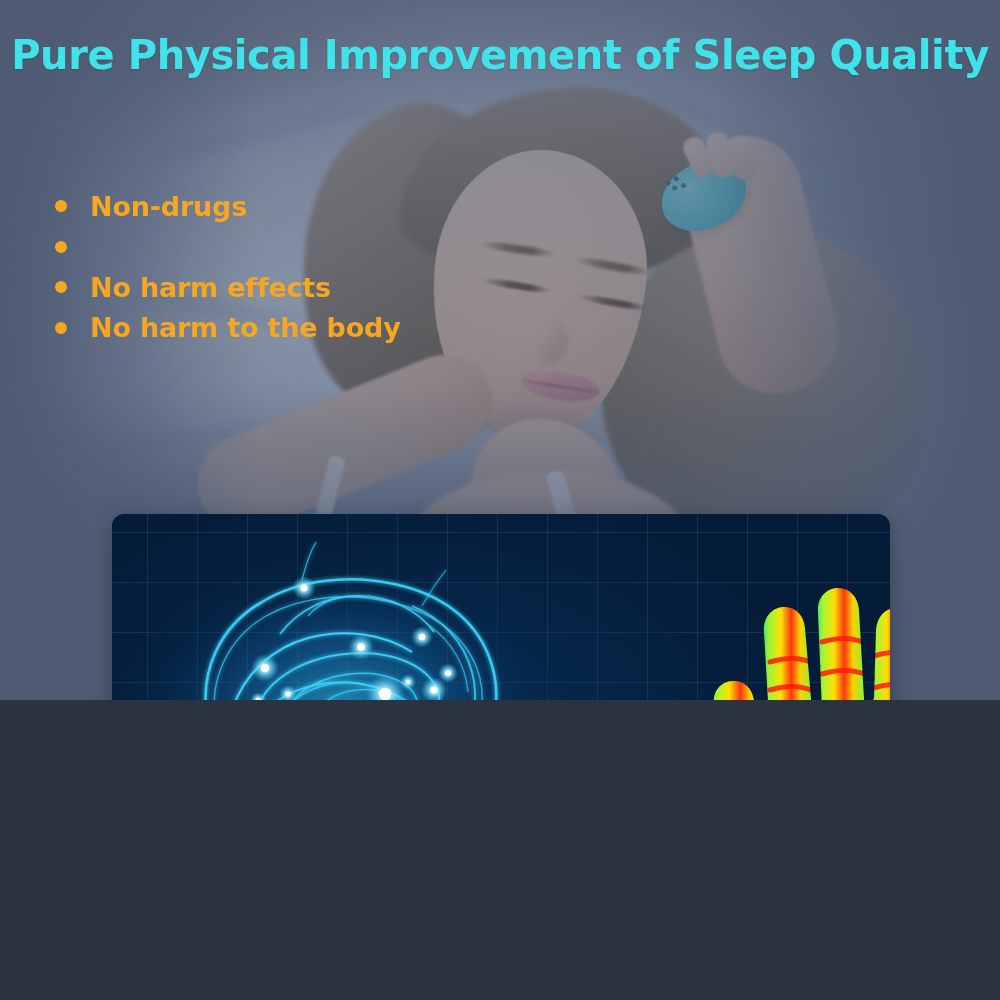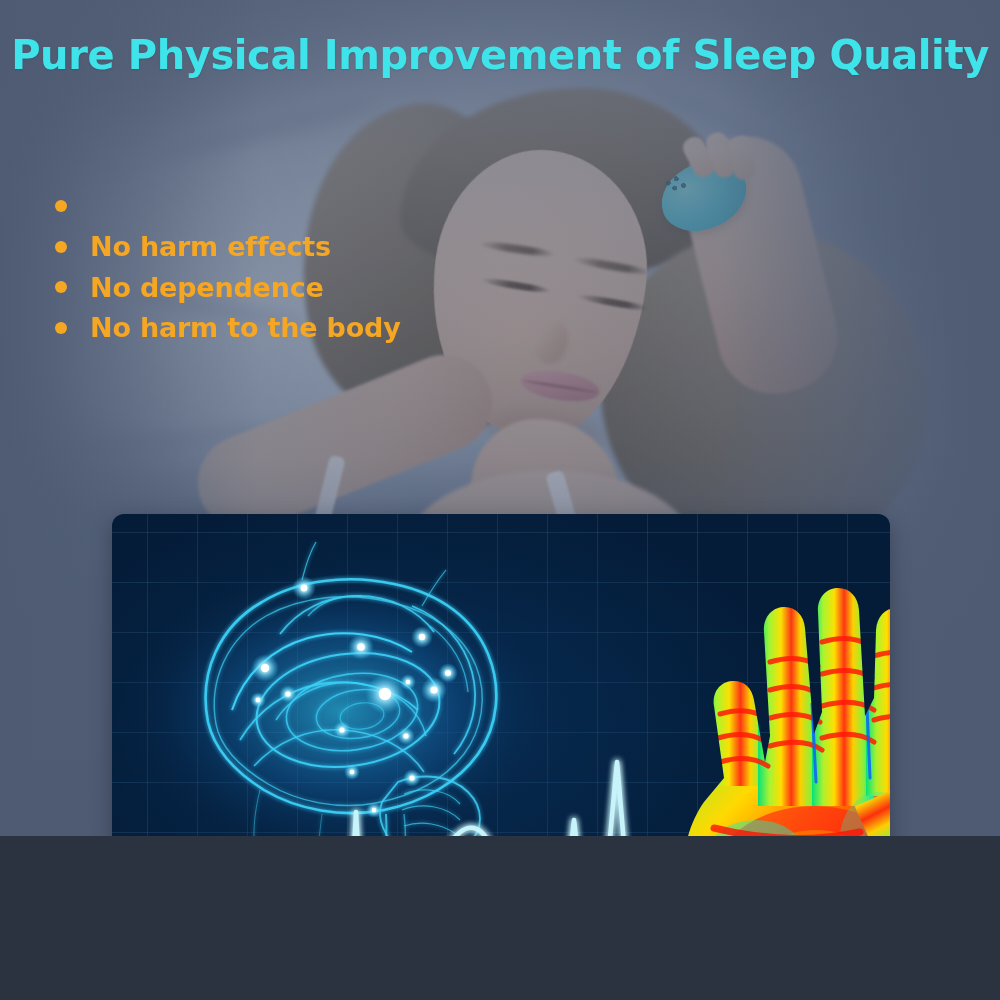--- a/index.html
+++ b/index.html
@@ -10,21 +10,21 @@
   body {
     width: 1000px;
     height: 1000px;
     font-family: "Liberation Sans", sans-serif;
     overflow: hidden;
   }
 
   #poster {
     position: relative;
     width: 1000px;
-    height: 836px;
+    height: 700px;
     overflow: hidden;
     background: #6d28d9;
   }
 
   
   .photo-layer {
     position: absolute;
     inset: 0;
     overflow: hidden;
   }
@@ -345,28 +345,28 @@
 
     <div class="photo-tint"></div>
     <div class="photo-tint2"></div>
   </div>
 
   <div class="title">Pure Physical Improvement of Sleep Quality</div>
 
   <ul class="bullets">
     <li class="bullet-row">
       <span class="dot"></span>
+      <span class="bullet-text">Non-drugs</span>
+    </li>
+    <li class="bullet-row">
+      <span class="dot"></span>
     </li>
     <li class="bullet-row">
       <span class="dot"></span>
       <span class="bullet-text">No harm effects</span>
-    </li>
-    <li class="bullet-row">
-      <span class="dot"></span>
-      <span class="bullet-text">No dependence</span>
     </li>
     <li class="bullet-row">
       <span class="dot"></span>
       <span class="bullet-text">No harm to the body</span>
     </li>
   </ul>
 
   <div class="panel">
     <div class="panel-grid"></div>
     <div class="panel-vignette"></div>

